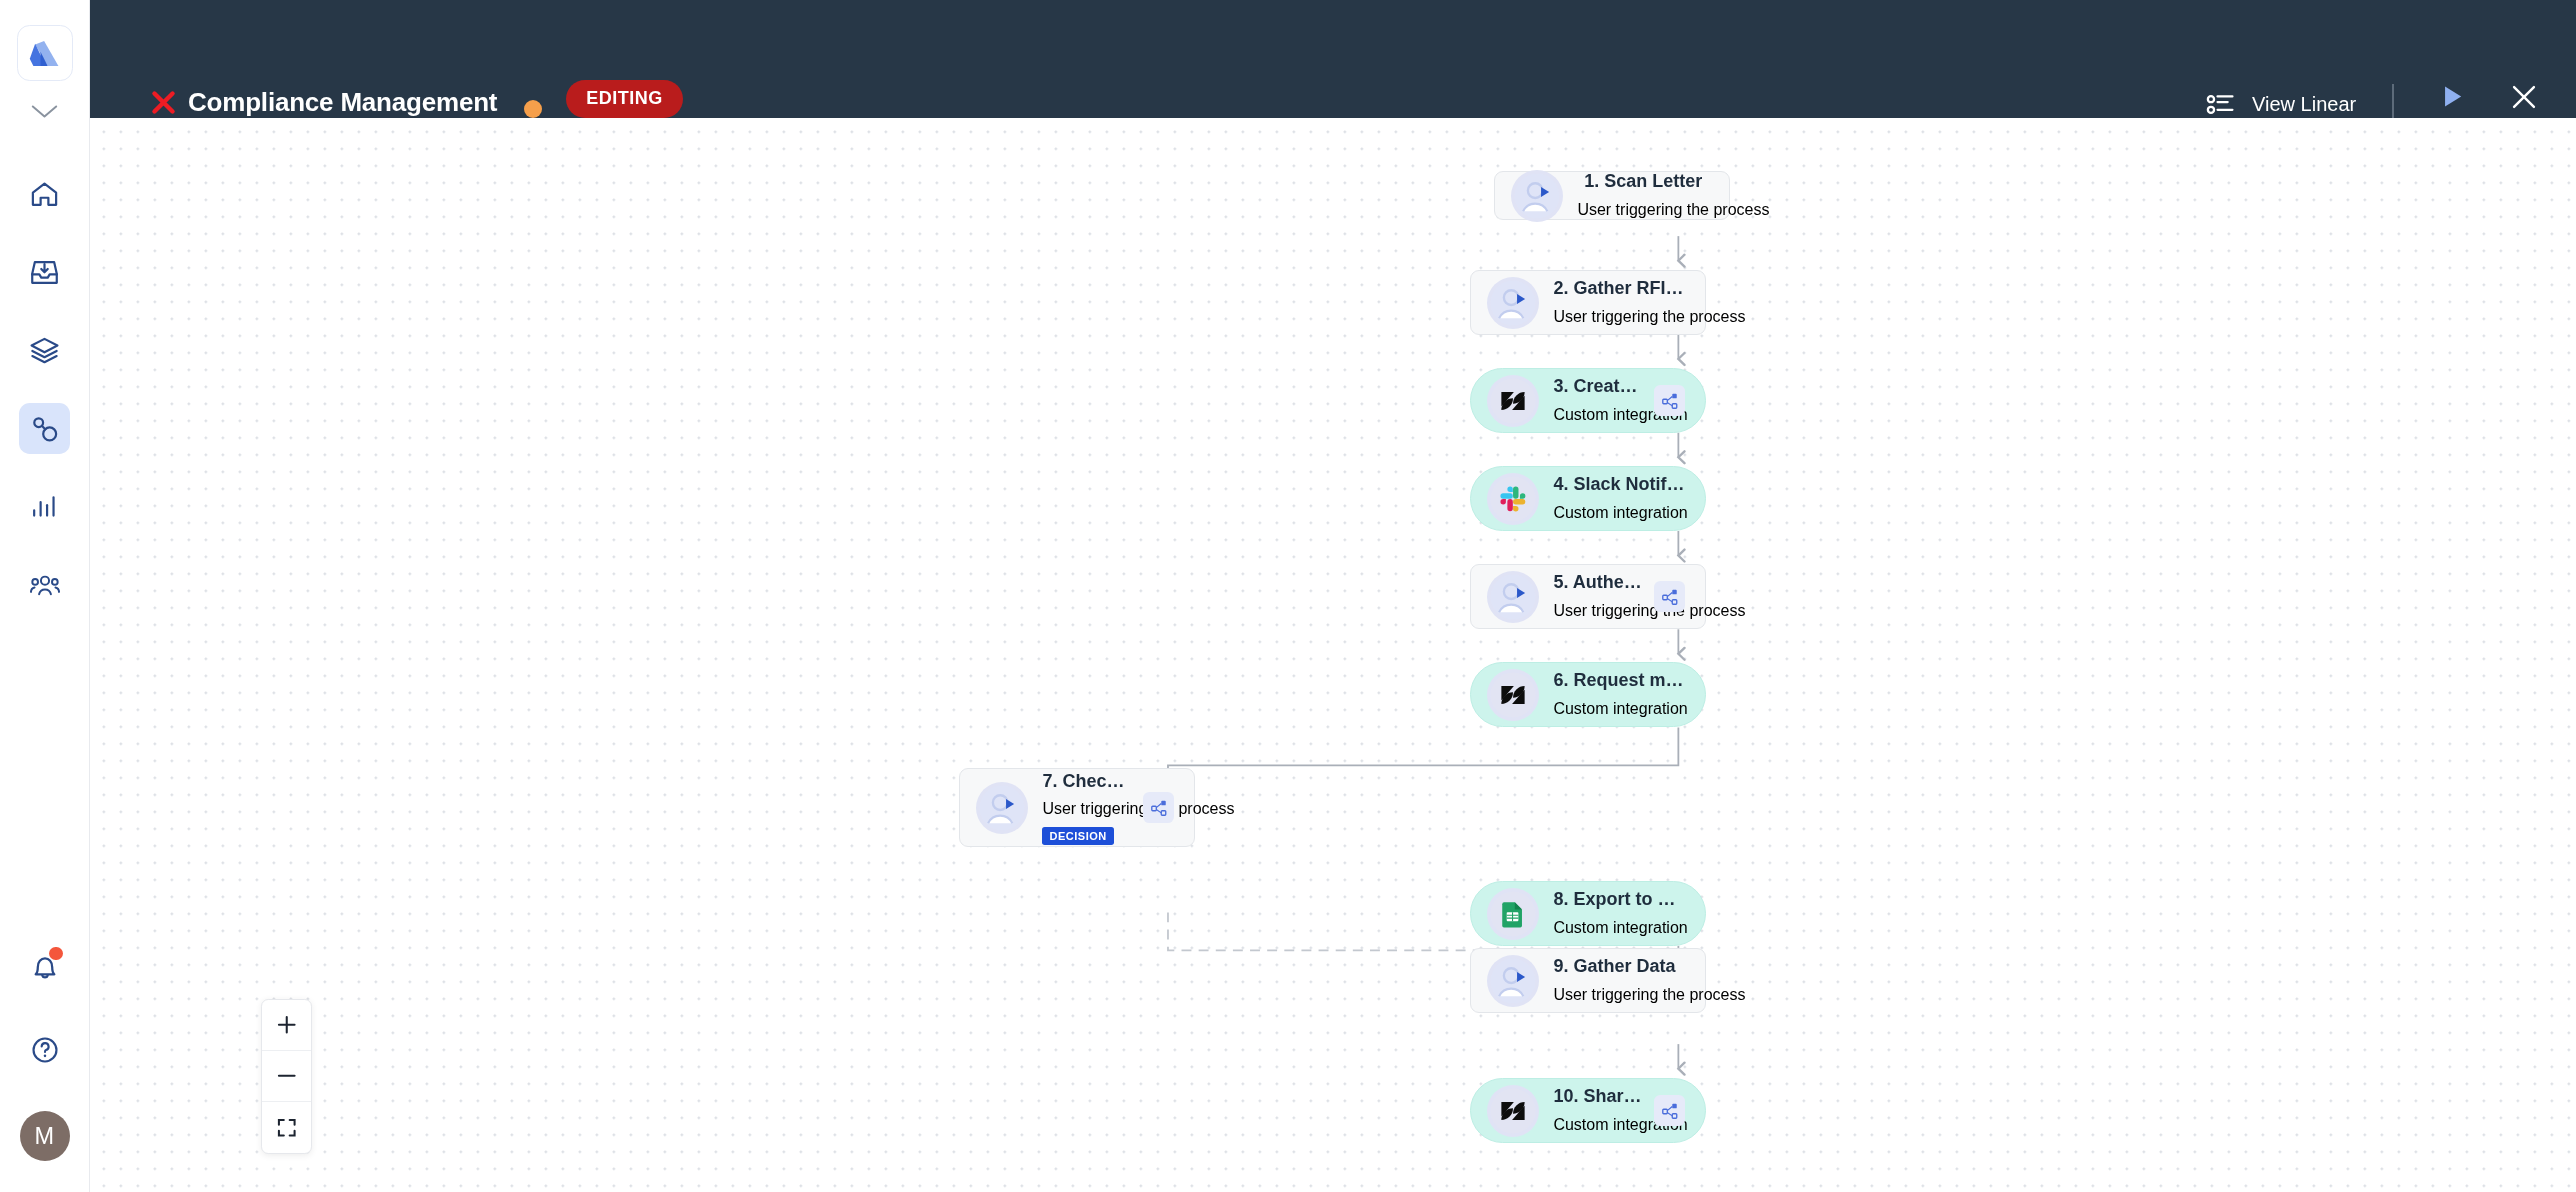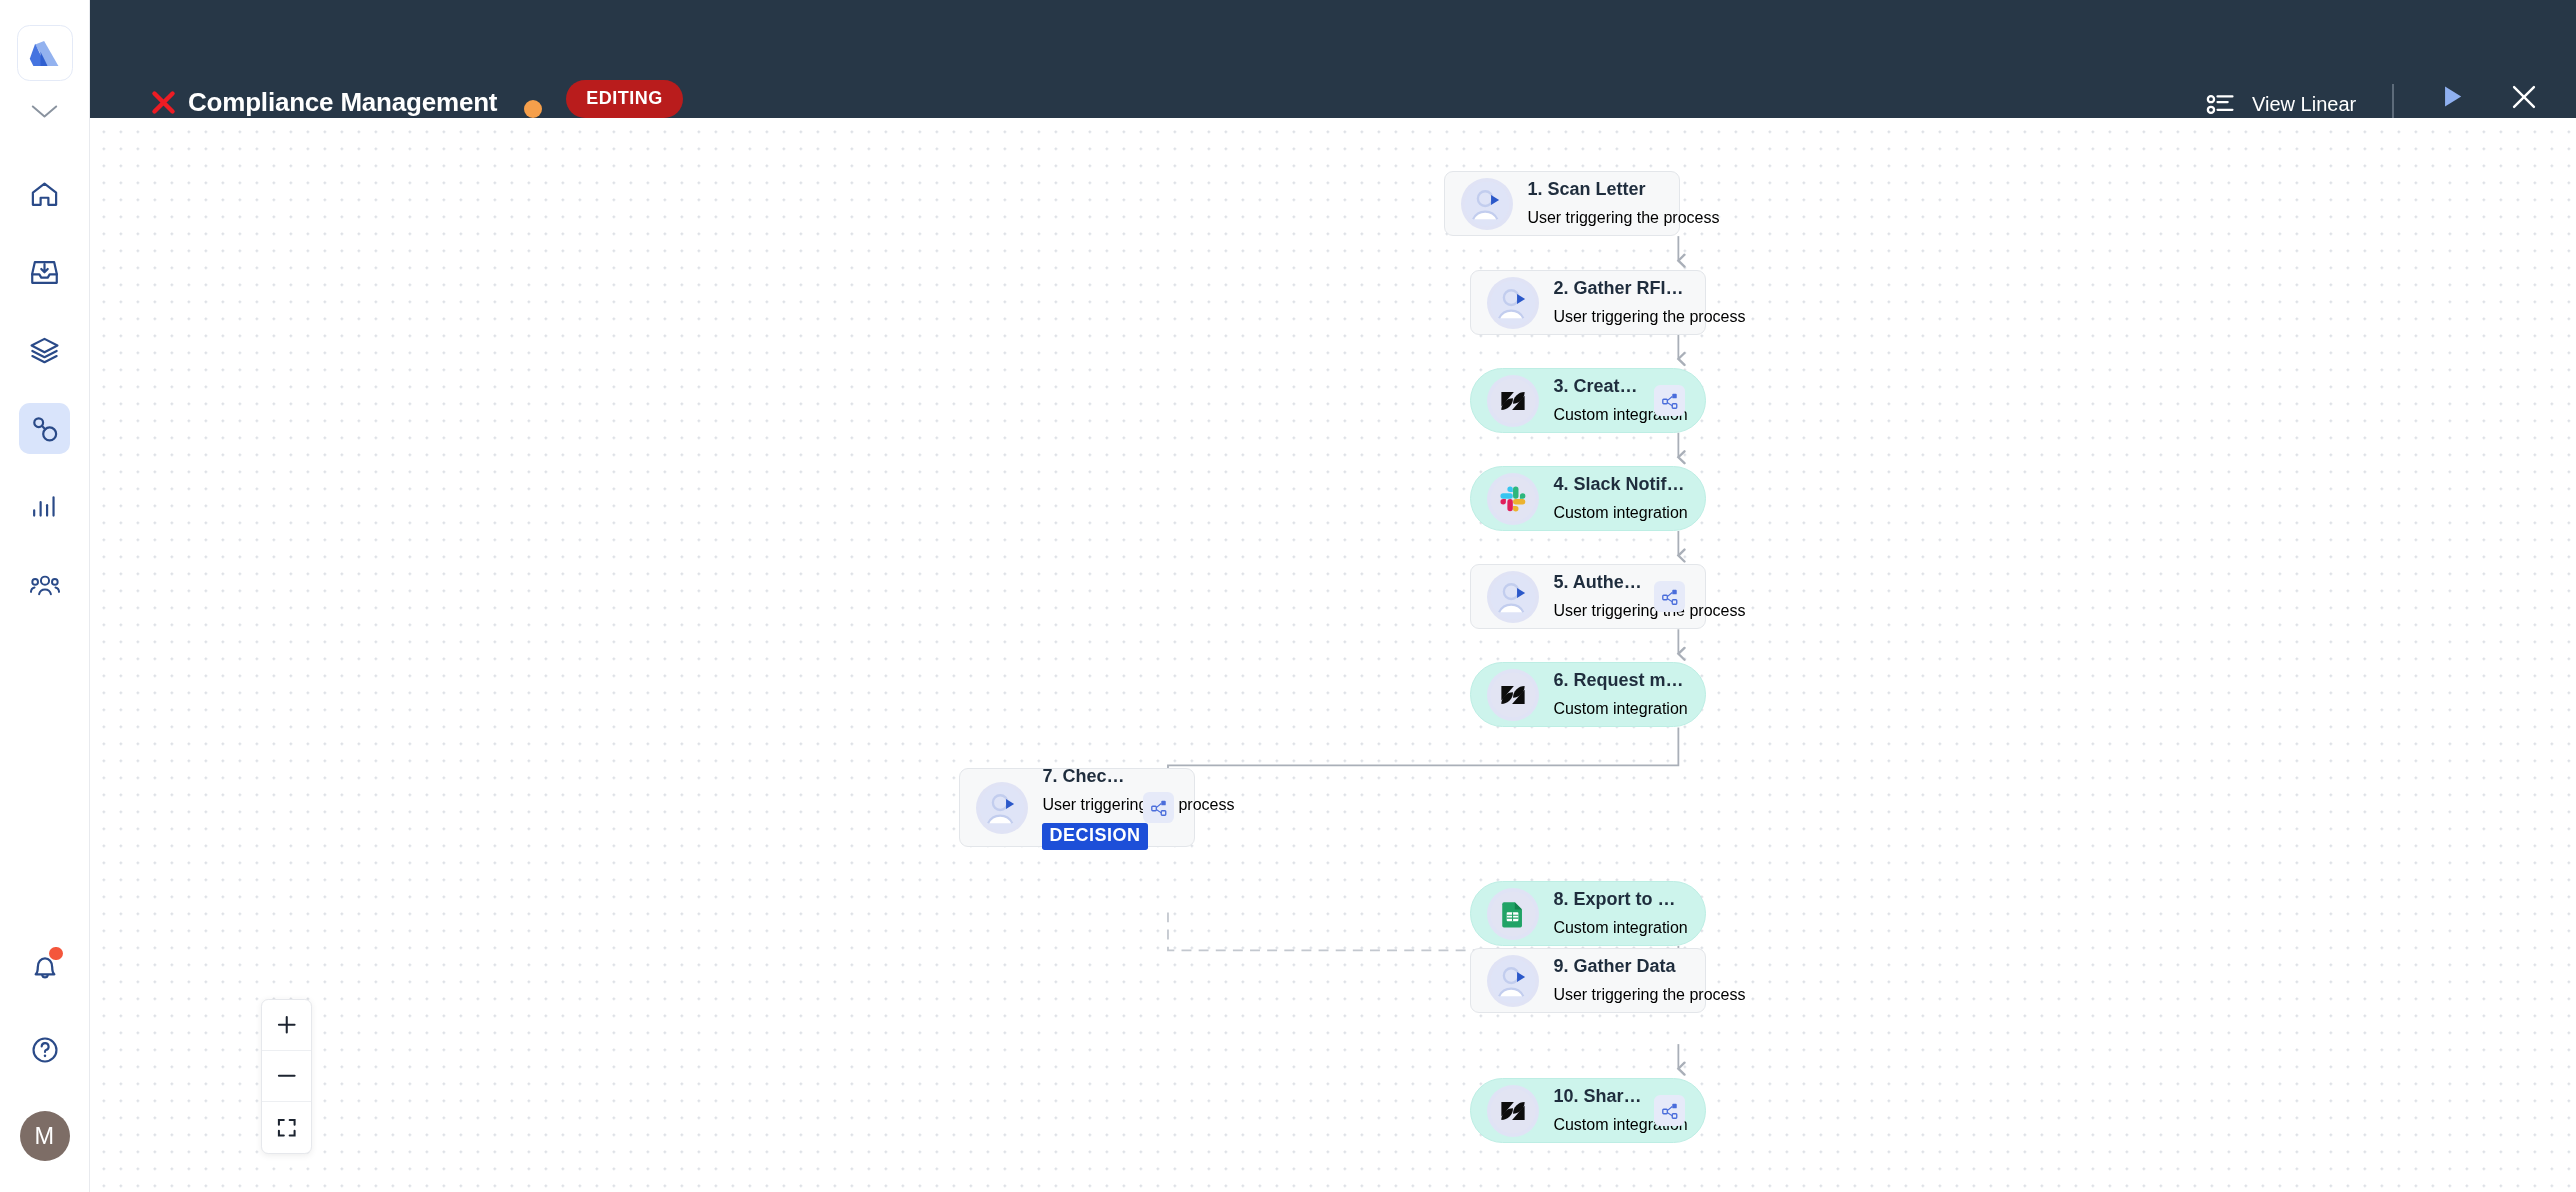--- a/index.html
+++ b/index.html
@@ -132,21 +132,21 @@
     line-height: 1.25; white-space: nowrap; overflow: hidden; text-overflow: ellipsis;
   }
   .node-sub {
     font-size: 16px; color: #000000; line-height: 1.35; margin-top: 6px;
     white-space: nowrap;
   }
   .node-badge {
     display: inline-block; align-self: flex-start;
     margin-top: 7.2px;
     background: #1d4fd8; color: #fff;
-    font-size: 18px; font-weight: bold; letter-spacing: 0.5px;
+    font-size: 11px; font-weight: bold; letter-spacing: 0.5px;
     padding: 2.7px 7.2px 3.6px; border-radius: 2.7px;
   }
   .node-share {
     width: 31px; height: 31px; border-radius: 6.3px;
     background: #e6eaf9;
     display: flex; align-items: center; justify-content: center;
     flex: 0 0 31px; margin-left: 10.8px;
   }
 
   
@@ -358,21 +358,21 @@
             <path d="M1761 918 V 945"></path>
             <path d="M1761 1027 V 1054"></path>
           </g>
 
           <path d="M1761 676 V 718 H 1195 V 782" stroke="#a9afb8" stroke-width="2" fill="none" marker-end="url(#ar)"></path>
 
           <path d="M1195 881 V 923 H 1761 V 945" stroke="#c3c8cf" stroke-width="2" fill="none" stroke-dasharray="11 8" marker-end="url(#arD)"></path>
         </svg>
 
         <div id="nodes">
-            <div class="node user" style="left: 1354px; top: 53px; width: 236px; height: 65px;">
+            <div class="node user" style="left: 1404px; top: 53px; width: 236px; height: 49px; text-align: center;">
               <div class="node-icon">
                 <svg width="52" height="52" viewBox="0 0 58 58">
                   <circle cx="29" cy="29" r="25" fill="#dfe4f7"></circle>
                   <circle cx="27" cy="23" r="8.2" fill="none" stroke="#c2cdee" stroke-width="2.6"></circle>
                   <path d="M13.5 46 a15 15 0 0 1 27 0" fill="#ffffff"></path>
                   <path d="M13.5 46 a15 15 0 0 1 27 0" fill="none" stroke="#c2cdee" stroke-width="2.4"></path>
                   <path d="M33.5 19 L42.5 24.5 L33.5 30 Z" fill="#2b58c9"></path>
                 </svg>
               </div>
               <div class="node-text">

